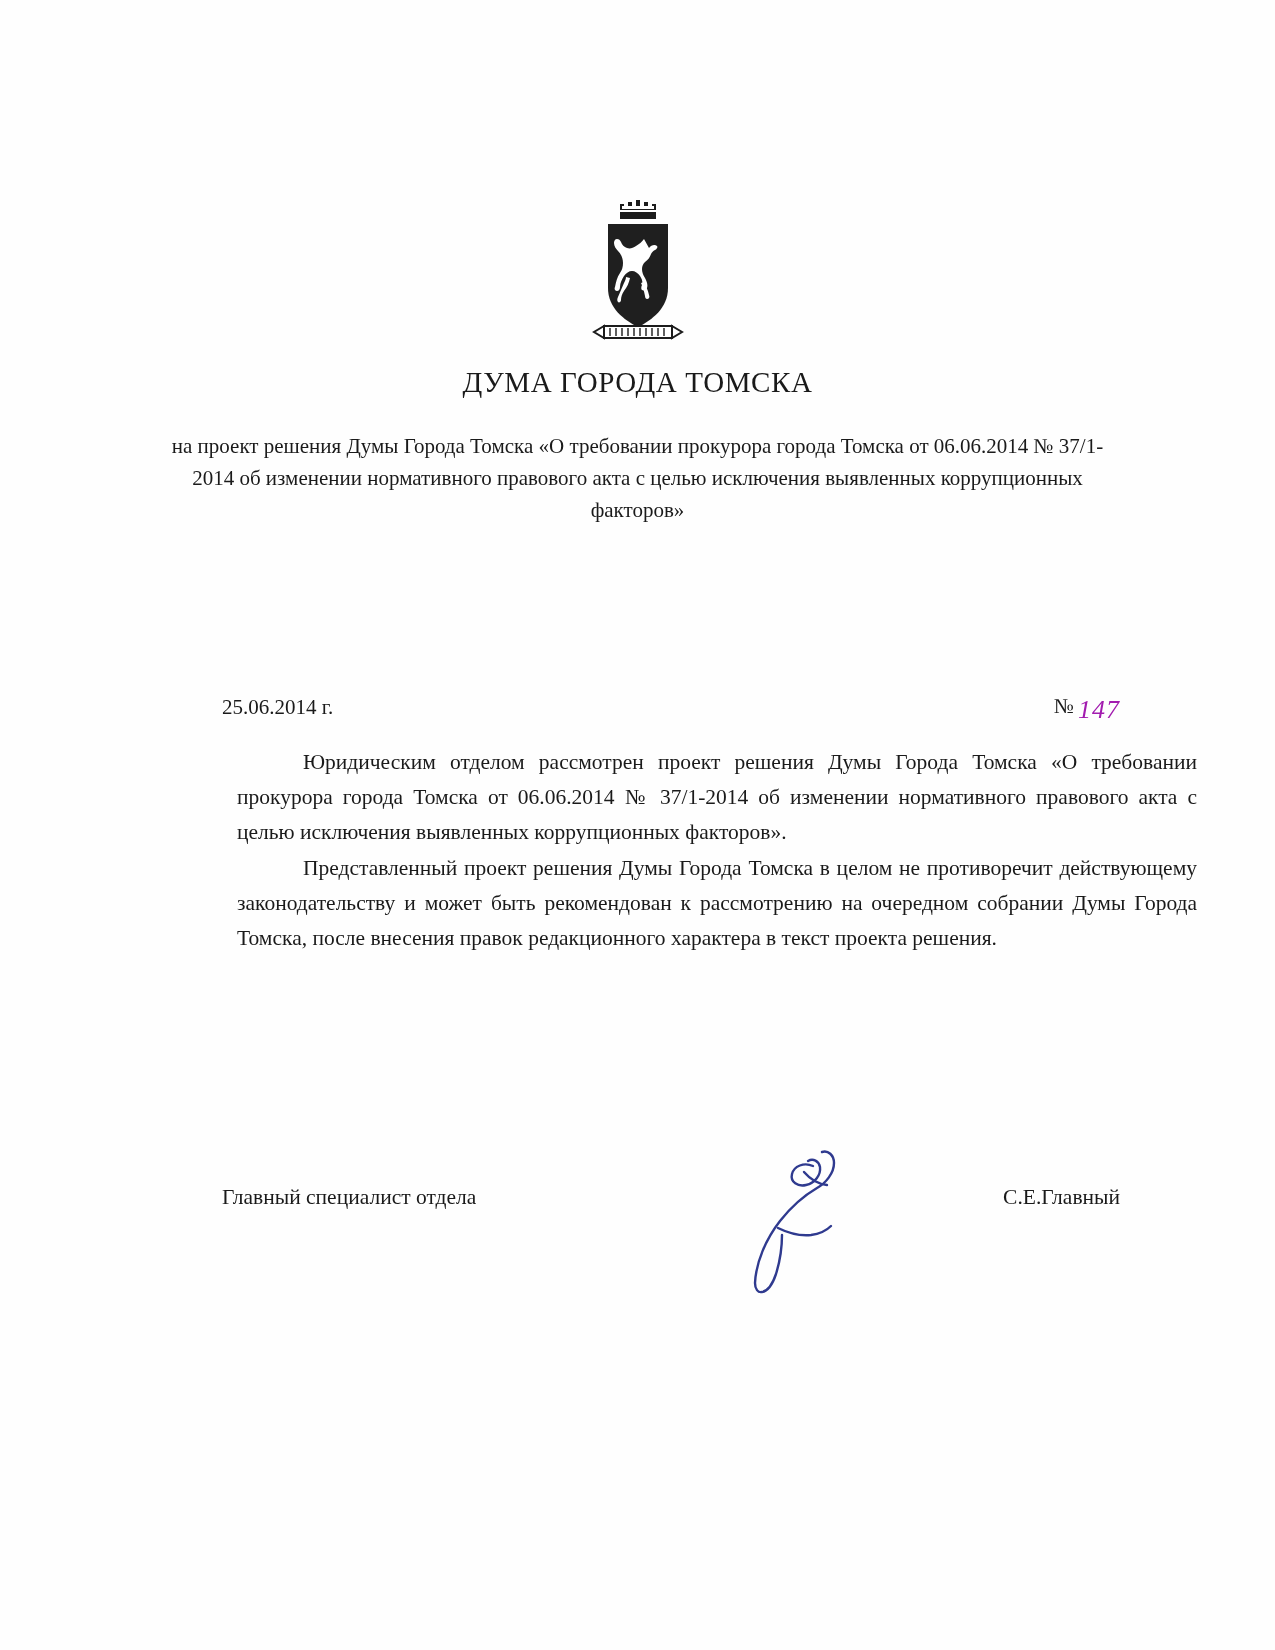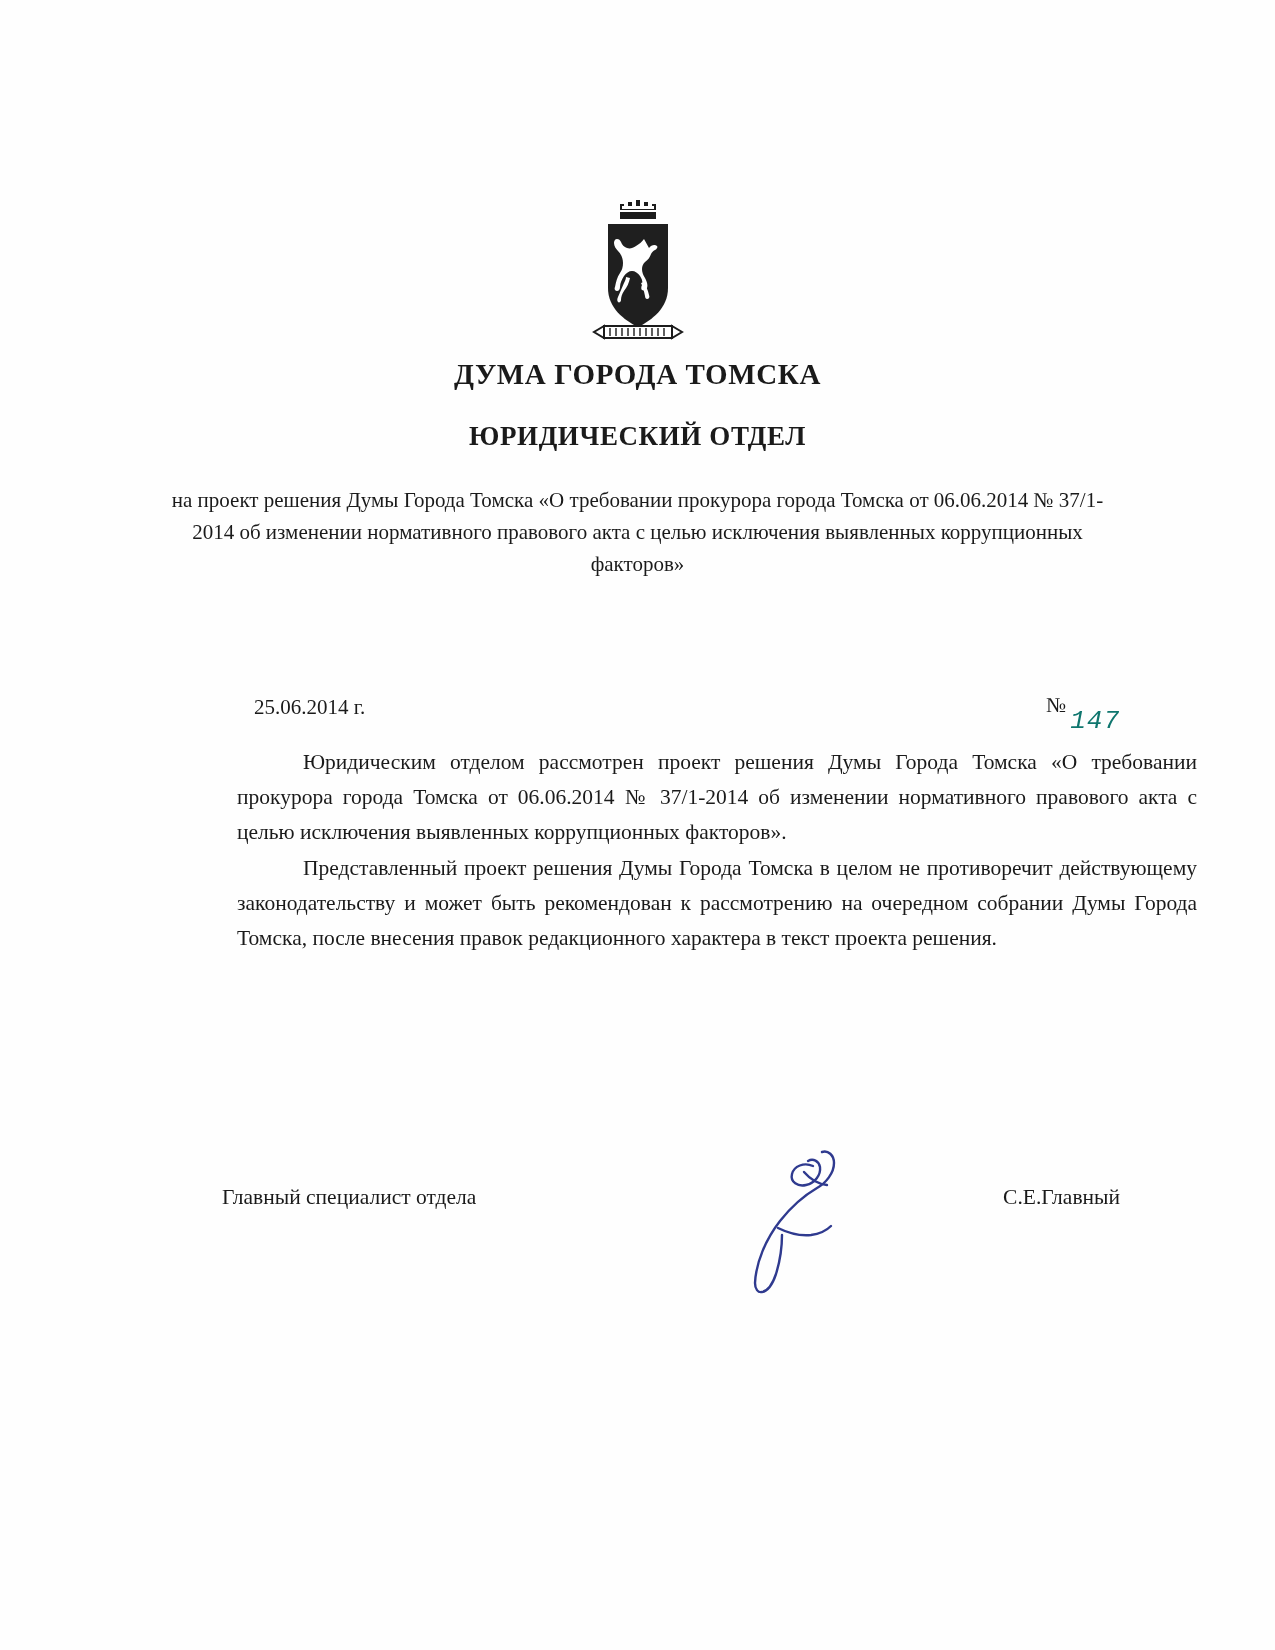--- a/index.html
+++ b/index.html
@@ -43,24 +43,24 @@
   
   .heading {
     position: absolute;
     left: 0;
     right: 0;
     top: 352px;
     text-align: center;
   }
   .org-name {
     font-size: 29px;
-    font-weight: bold;
+    font-weight: normal;
     letter-spacing: 0.6px;
     line-height: 1.25;
-    margin: 4px;
+    margin: 12px;
   }
   .dept-name {
     font-size: 27px;
     font-weight: bold;
     letter-spacing: 0.6px;
     line-height: 1.25;
     margin: 28px 0 0 0;
   }
   .doc-kind {
     font-size: 21px;
@@ -79,34 +79,34 @@
   .meta-row {
     position: absolute;
     left: 222px;
     right: 155px;
     top: 690px;
     display: flex;
     justify-content: space-between;
     align-items: flex-end;
     font-size: 21px;
   }
-  .meta-date { white-space: nowrap; margin-left: 32px; }
+  .meta-date { white-space: nowrap; }
   .meta-num {
     display: flex;
     align-items: baseline;
     gap: 4px;
     white-space: nowrap;
   }
   .meta-num .hand {
-    font-family: Liberation Mono, monospace;
+    font-family: Liberation Serif, serif;
     font-style: italic;
     font-size: 26px;
-    color: #0f766e;
+    color: #a21caf;
     position: relative;
-    top: 16px;
+    top: 5px;
     letter-spacing: 1px;
   }
 
   
   .body-text {
     position: absolute;
     left: 222px;
     width: 975px;
     top: 745px;
     font-size: 21.5px;
@@ -180,21 +180,20 @@
             <line x1="72" y1="132" x2="72" y2="140"></line>
             <line x1="78" y1="132" x2="78" y2="140"></line>
           </g>
         </g>
       </svg>
     </div>
   </div>
 
   <div class="heading">
     <div class="org-name">ДУМА ГОРОДА ТОМСКА</div>
-    <div class="dept-name">ЮРИДИЧЕСКИЙ ОТДЕЛ</div>
     <div class="subject">на проект решения Думы Города Томска «О требовании прокурора города Томска от 06.06.2014 № 37/1-2014 об изменении нормативного правового акта с целью исключения выявленных коррупционных факторов»</div>
   </div>
 
   <div class="meta-row">
     <div class="meta-date">25.06.2014 г.</div>
     <div class="meta-num">
       <span>№</span>
       <span class="hand">147</span>
     </div>
   </div>

